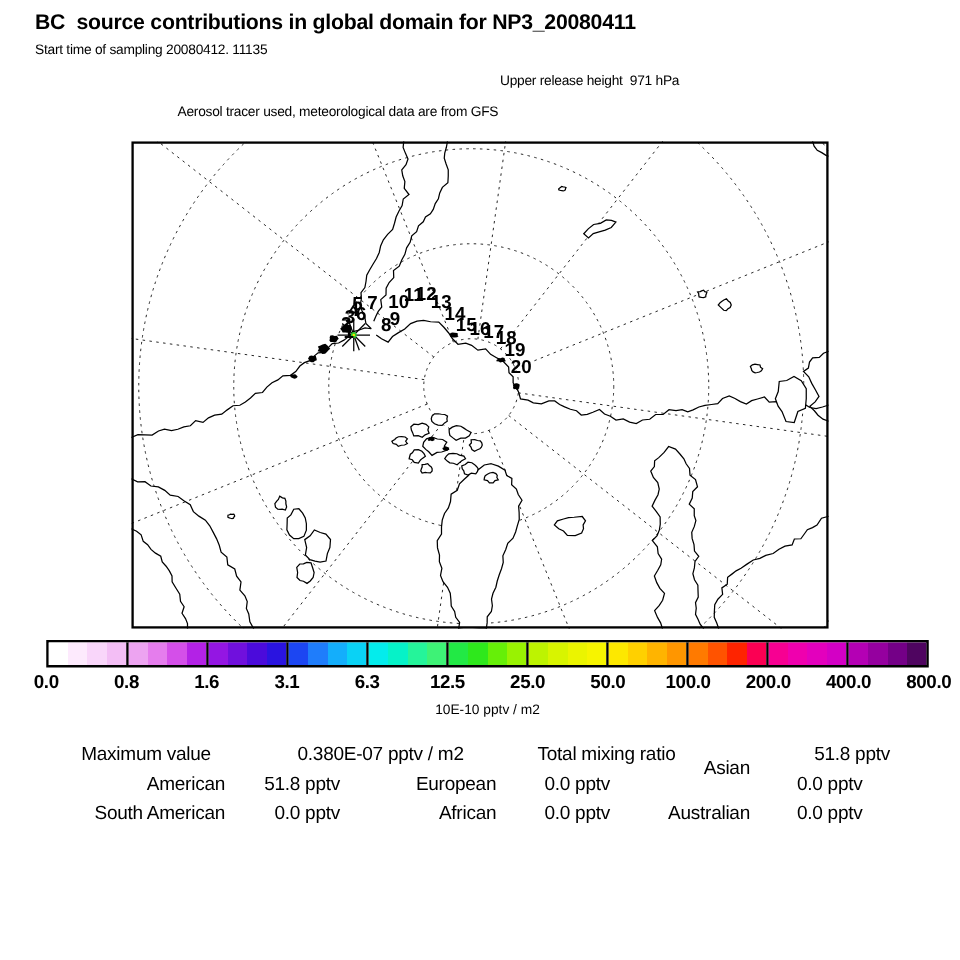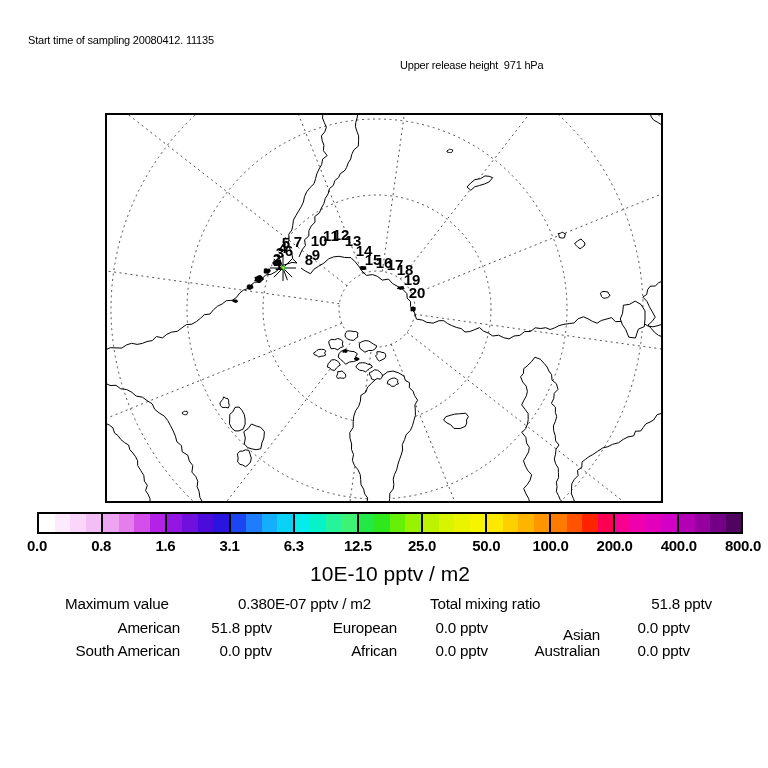--- a/index.html
+++ b/index.html
@@ -1,40 +1,42 @@
 <!DOCTYPE html>
 <html><head>
 <meta charset="utf-8">
 <style>
   html,body{margin:0;padding:0;background:#fff;}
   .page{position:relative;width:768px;height:768px;background:#ffffff;
         font-family:"Liberation Sans","DejaVu Sans",sans-serif;color:#000;overflow:hidden;}
   .abs{position:absolute;white-space:pre;}
   .title{font-weight:bold;font-size:17px;letter-spacing:-0.2px;}
   .hline{font-size:11px;letter-spacing:-0.2px;}
-  .units{font-size:21px;}
+  .units{font-size:11px;}
   .stat{font-size:15.2px;letter-spacing:-0.2px;}
   .r{text-align:right;}
   #map{position:absolute;left:105px;top:113px;width:558px;height:390px;}
   #mapsvg{display:block;}
   #cbar{position:absolute;left:37px;top:512px;width:706px;height:22px;
         border:2px solid #000;box-sizing:border-box;display:flex;background:#fff;}
   #cbar .seg{flex:1 1 0;height:100%;border-right:2px solid #000;}
   #cbar .seg:last-child{border-right:none;}
   #ticks{position:absolute;left:37px;top:537px;width:706px;height:20px;}
   #ticks span{position:absolute;transform:translateX(-50%);font-size:15px;font-weight:bold;
               letter-spacing:-0.3px;white-space:pre;}
 </style>
 </head>
 <body>
 
 <div class="page">
 
+  <div class="abs title" style="left:28px;top:8px;">BC  source contributions in global domain for NP3_20080411</div>
   <div class="abs hline" style="left:28px;top:34px;">Start time of sampling 20080412. 11135</div>
   <div class="abs hline" style="left:400px;top:59px;">Upper release height  971 hPa</div>
+  <div class="abs hline" style="left:142px;top:84px;">Aerosol tracer used, meteorological data are from GFS</div>
 
   <div id="map">
     <svg id="mapsvg" width="558" height="390" viewBox="0 0 558 390" xmlns="http://www.w3.org/2000/svg">
         <g stroke="#1a1a1a" stroke-width="0.75" fill="none" stroke-dasharray="2,3.5">
           <circle cx="272" cy="196" r="38"></circle>
           <circle cx="272" cy="196" r="114"></circle>
           <circle cx="272" cy="196" r="190"></circle>
           <circle cx="272" cy="196" r="266"></circle>
           <circle cx="272" cy="196" r="342"></circle>
           <line x1="309.63018661217967" y1="201.2885778364825" x2="826.5501184952794" y2="273.93693653763665"></line>
@@ -165,21 +167,21 @@
   <div class="abs stat" style="left:65px;top:595px;">Maximum value</div>
   <div class="abs stat" style="left:238px;top:595px;">0.380E-07 pptv / m2</div>
   <div class="abs stat" style="left:430px;top:595px;">Total mixing ratio</div>
   <div class="abs stat r" style="left:612px;top:595px;width:100px;">51.8 pptv</div>
 
   <div id="regions">
       <div class="abs stat r" style="left: 20px; width: 160px; top: 619px;">American</div>
       <div class="abs stat r" style="left: 182px; width: 90px; top: 619px;">51.8 pptv</div>
       <div class="abs stat r" style="left: 282px; width: 115px; top: 619px;">European</div>
       <div class="abs stat r" style="left: 402px; width: 86px; top: 619px;">0.0 pptv</div>
-      <div class="abs stat r" style="left: 492px; width: 108px; top: 626px;">Asian</div>
+      <div class="abs stat r" style="left: 492px; width: 108px; top: 606px;">Asian</div>
       <div class="abs stat r" style="left: 592px; width: 98px; top: 619px;">0.0 pptv</div>
       <div class="abs stat r" style="left: 20px; width: 160px; top: 642px;">South American</div>
       <div class="abs stat r" style="left: 182px; width: 90px; top: 642px;">0.0 pptv</div>
       <div class="abs stat r" style="left: 282px; width: 115px; top: 642px;">African</div>
       <div class="abs stat r" style="left: 402px; width: 86px; top: 642px;">0.0 pptv</div>
       <div class="abs stat r" style="left: 492px; width: 108px; top: 642px;">Australian</div>
       <div class="abs stat r" style="left: 592px; width: 98px; top: 642px;">0.0 pptv</div>
     </div>
 
 </div>

